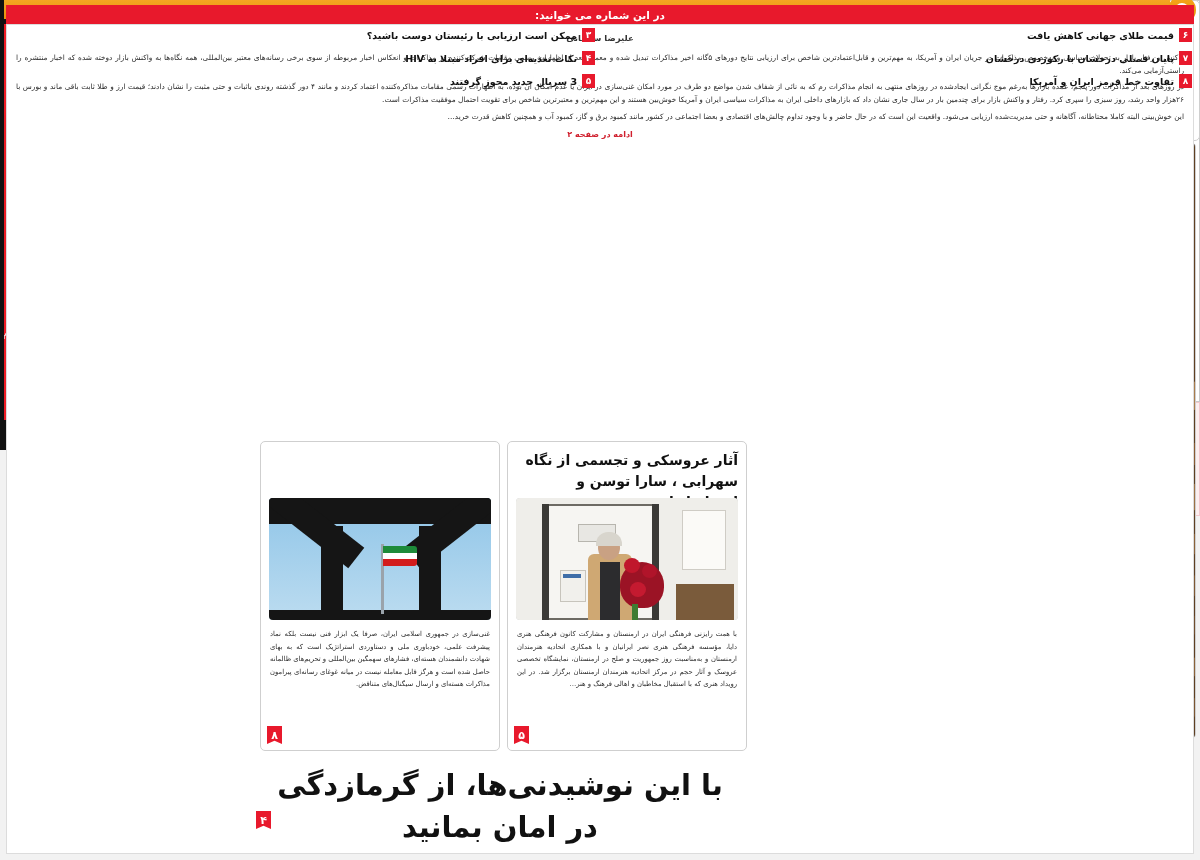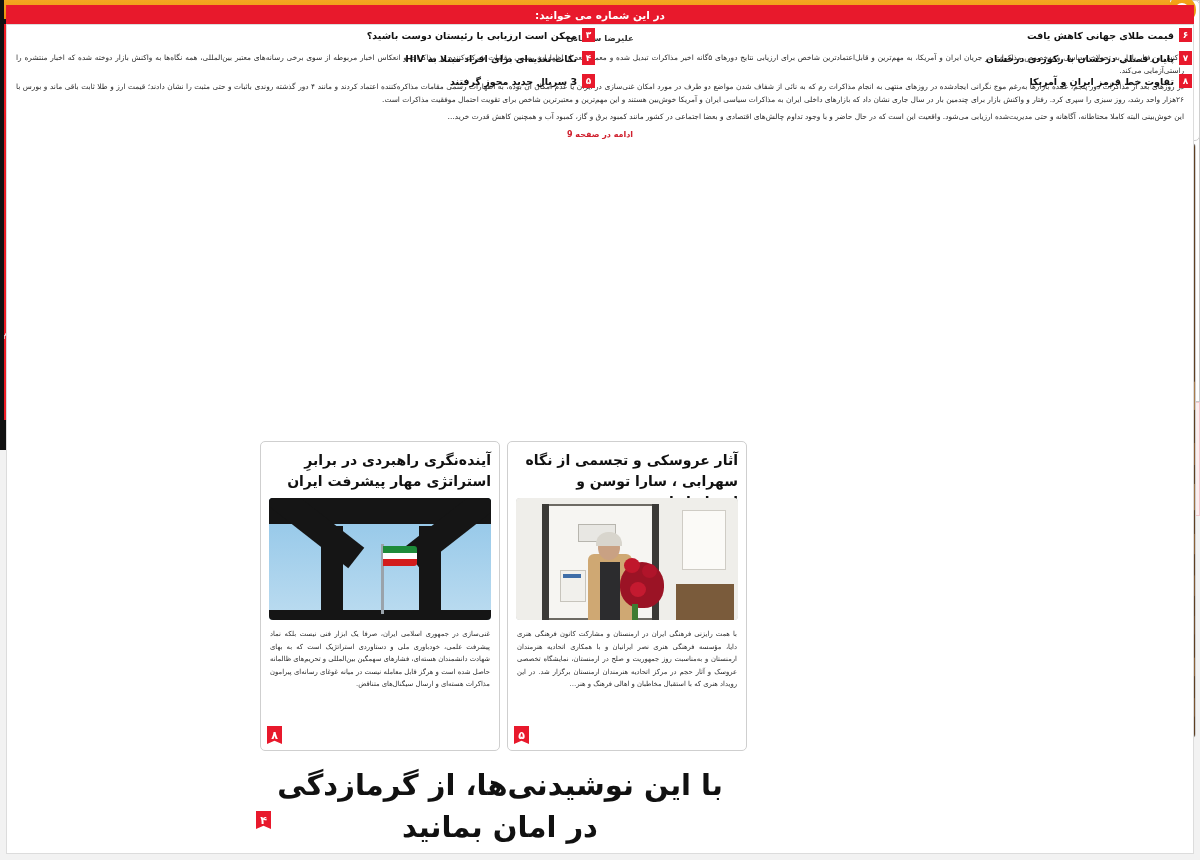--- a/index.html
+++ b/index.html
@@ -285,26 +285,25 @@
           <div class="pupil"></div>
         </div>
     </div>
     <div class="edit-inner">
       <div class="edit-author">علیرضا سلطانی</div>
       <div class="edit-body">
         <p>واکنش و رفتار بازار به تحولات سیاسی و به‌خصوص مذاکرات در جریان ایران و آمریکا، به مهم‌ترین و قابل‌اعتمادترین شاخص برای ارزیابی نتایج دورهای ۵گانه اخیر مذاکرات تبدیل شده و معمولا بعد از اظهارات رسمی مقامات شرکت‌کننده در مذاکرات و انعکاس اخبار مربوطه از سوی برخی رسانه‌های معتبر بین‌المللی، همه نگاه‌ها به واکنش بازار دوخته شده که اخبار منتشره را راستی‌آزمایی می‌کند.</p>
         <p>در روزهای بعد از مذاکرات دور پنجم، عمده بازارها به‌رغم موج نگرانی ایجادشده در روزهای منتهی به انجام مذاکرات رم که به نائی از شفاف شدن مواضع دو طرف در مورد امکان غنی‌سازی در ایران یا عدم امکان آن بوده، به اظهارات رسمی مقامات مذاکره‌کننده اعتماد کردند و مانند ۴ دور گذشته روندی باثبات و حتی مثبت را نشان دادند؛ قیمت ارز و طلا ثابت باقی ماند و بورس با ۲۶هزار واحد رشد، روز سبزی را سپری کرد. رفتار و واکنش بازار برای چندمین بار در سال جاری نشان داد که بازارهای داخلی ایران به مذاکرات سیاسی ایران و آمریکا خوش‌بین هستند و این مهم‌ترین و معتبرترین شاخص برای تقویت احتمال موفقیت مذاکرات است.</p>
         <p>این خوش‌بینی البته کاملا محتاطانه، آگاهانه و حتی مدیریت‌شده ارزیابی می‌شود. واقعیت این است که در حال حاضر و با وجود تداوم چالش‌های اقتصادی و بعضا اجتماعی در کشور مانند کمبود برق و گاز، کمبود آب و همچنین کاهش قدرت خرید…</p>
       </div>
-      <div class="edit-more">ادامه در صفحه 9</div>
+      <div class="edit-more">ادامه در صفحه ۲</div>
     </div>
   </div>
 
   <div class="panel mid mid1">
-    <div class="tt">آینده‌نگری راهبردی در برابرِ استراتژی مهار پیشرفت ایران</div>
     <div class="ph">
       <div class="pic">
         <div class="sky" style="background:linear-gradient(180deg,#8fc5e8,#bcdcf0);"></div>
         <div style="position:absolute;left:0;top:0;width:100%;height:26px;background:#151515;"></div>
         <div style="position:absolute;left:-20px;top:10px;width:120px;height:26px;background:#151515;transform:rotate(38deg);"></div>
         <div style="position:absolute;left:130px;top:10px;width:120px;height:26px;background:#151515;transform:rotate(-38deg);"></div>
         <div style="position:absolute;left:52px;top:28px;width:22px;height:95px;background:#151515;"></div>
         <div style="position:absolute;left:150px;top:28px;width:22px;height:95px;background:#151515;"></div>
         <div style="position:absolute;left:0;top:112px;width:100%;height:14px;background:#151515;"></div>
         <div style="position:absolute;left:112px;top:46px;width:3px;height:70px;background:#9aa3ab;"></div>

